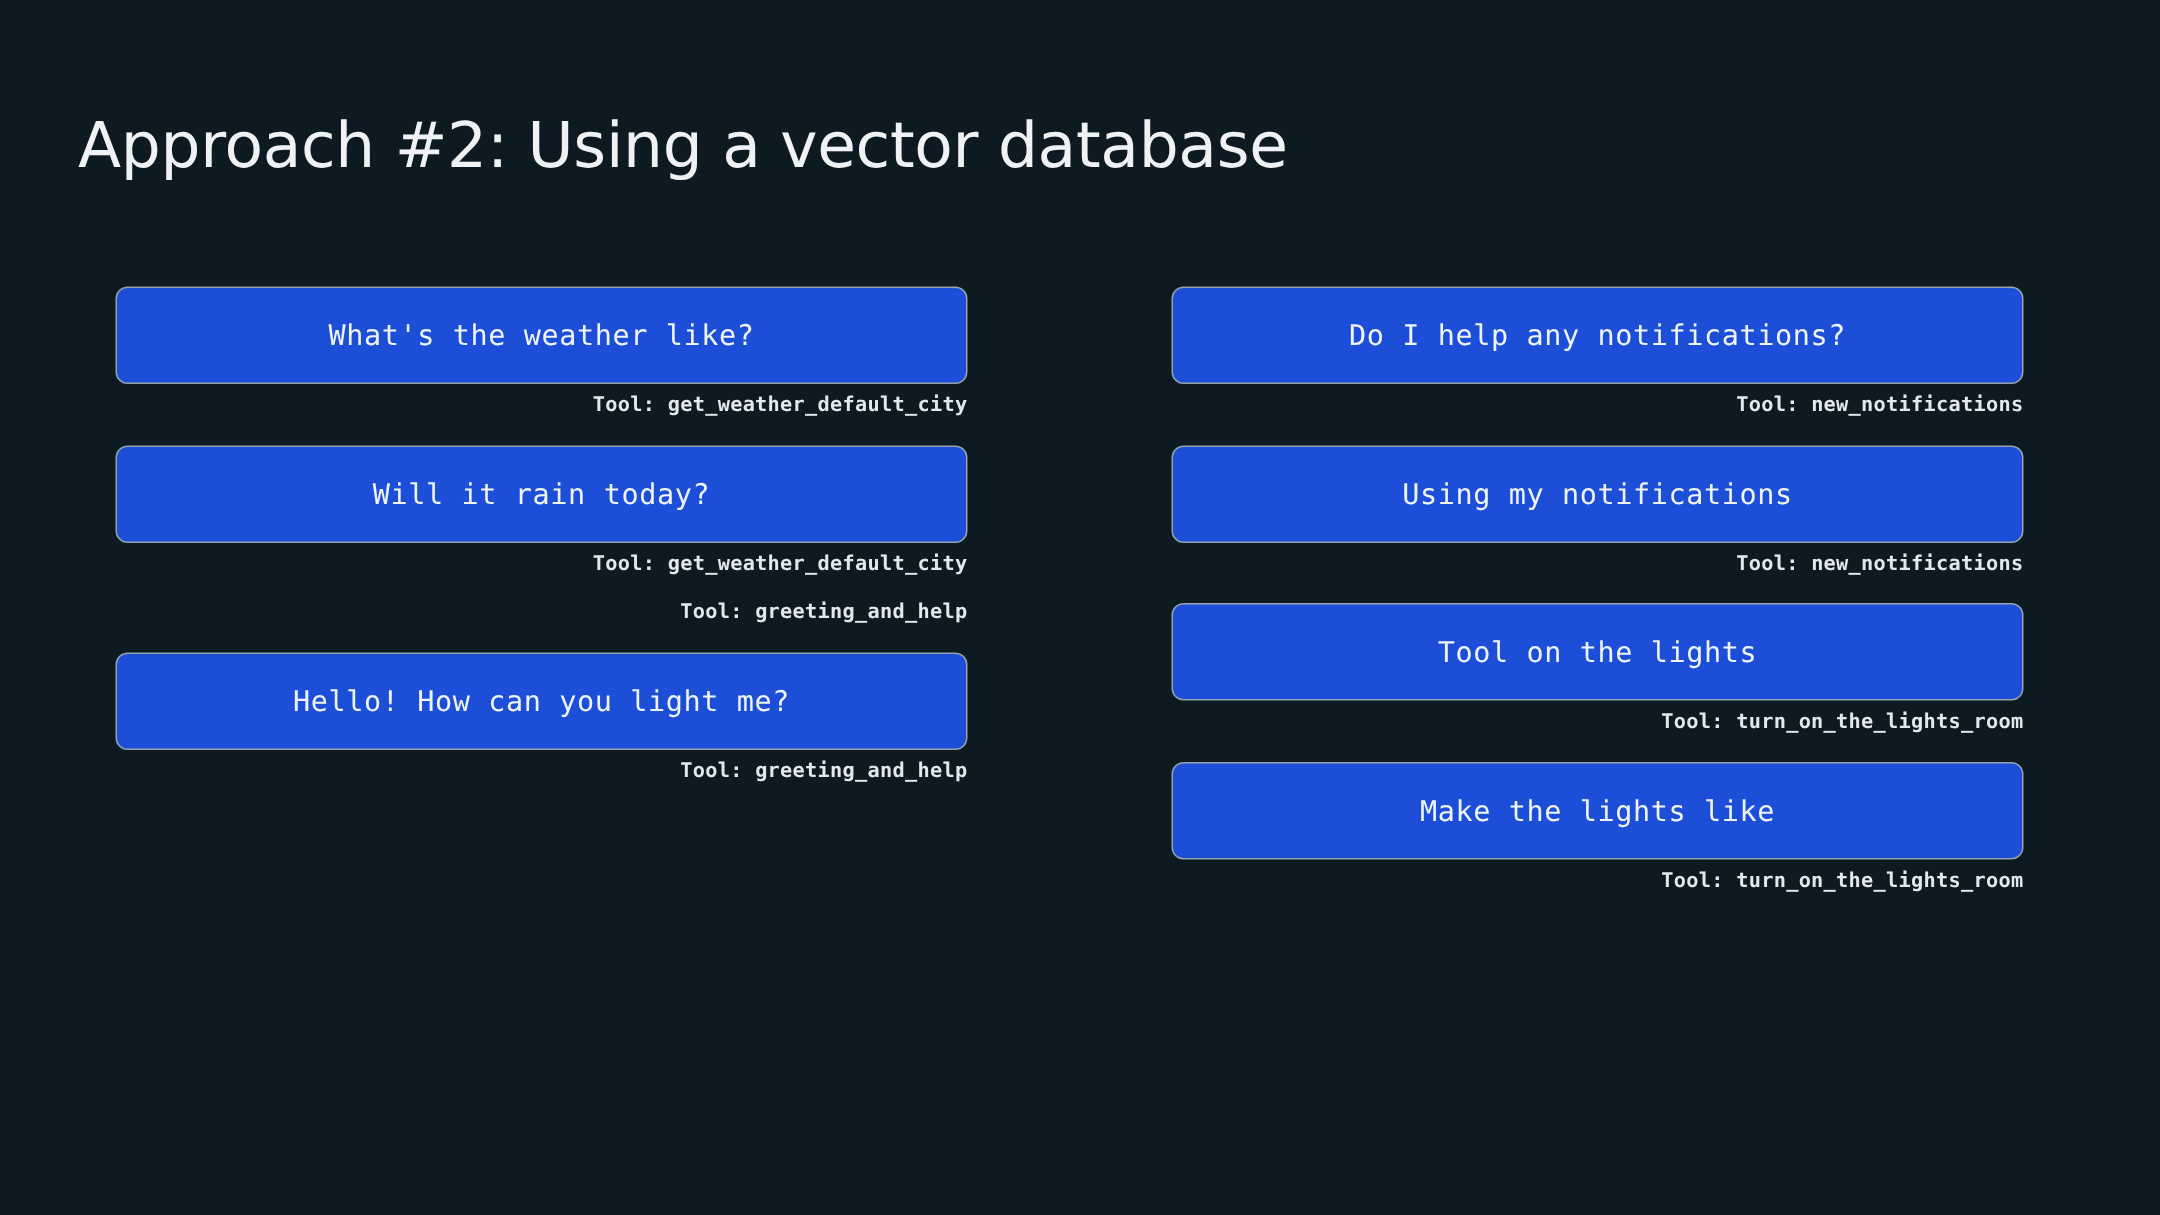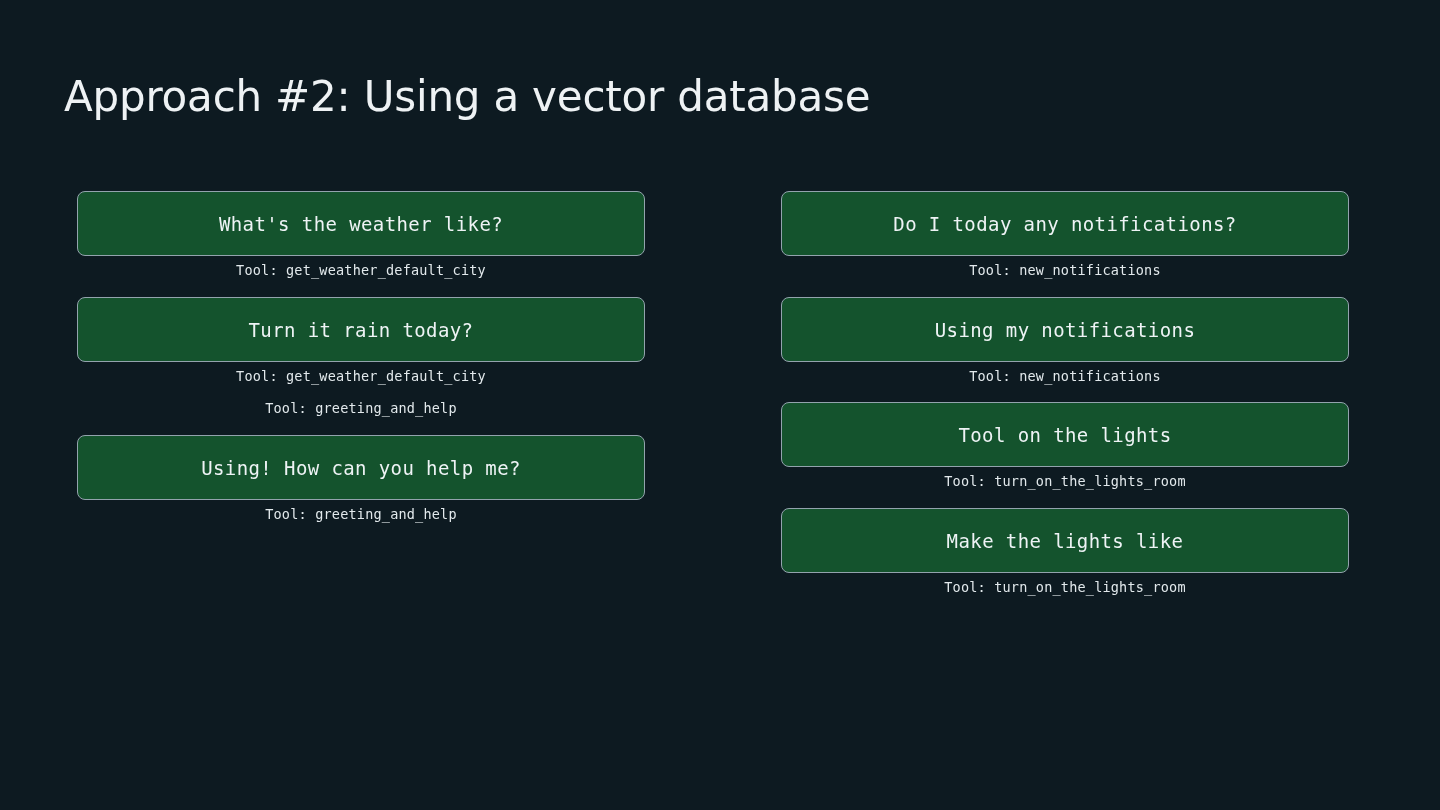--- a/index.html
+++ b/index.html
@@ -19,21 +19,21 @@
   .slide {
     position: absolute;
     inset: 0;
     width: 1440px;
     height: 810px;
   }
 
   
   .slide-title {
     position: absolute;
-    left: 64px;
+    left: 52px;
     top: 72px;
     font-family: "DejaVu Sans", sans-serif;
     font-size: 42px;
     font-weight: 500;
     letter-spacing: -0.2px;
     color: #eef2f4;
     line-height: 1.18;
     white-space: nowrap;
   }
 
@@ -54,44 +54,44 @@
   .card-group {
     margin-bottom: 19px;
   }
 
   .utterance-card {
     box-sizing: border-box;
     width: 100%;
     height: 65px;
     border: 1px solid #93a3ad;
     border-radius: 8px;
-    background: #14532d;
+    background: #1d4ed8;
     display: flex;
     align-items: center;
     justify-content: center;
     padding: 0 24px;
   }
   .utterance-text {
     font-family: "DejaVu Sans Mono", monospace;
     font-size: 19px;
     font-weight: 400;
     color: #eef3f5;
     letter-spacing: 0.4px;
     white-space: nowrap;
     line-height: 1;
     position: relative;
     top: 1px;
   }
 
   .tool-caption {
     margin-top: 8px;
-    text-align: center;
+    text-align: right;
     font-family: "DejaVu Sans Mono", monospace;
     font-size: 13.5px;
-    font-weight: 400;
+    font-weight: 700;
     color: #e2e9ec;
     letter-spacing: 0.2px;
     line-height: 1;
     white-space: nowrap;
   }
 
   
   .footer {
     position: absolute;
     left: 0;
@@ -111,39 +111,39 @@
 
     <div class="column left">
       <div class="card-group">
         <div class="utterance-card">
           <span class="utterance-text">What's the weather like?</span>
         </div>
         <div class="tool-caption">Tool: get_weather_default_city</div>
       </div>
       <div class="card-group">
         <div class="utterance-card">
-          <span class="utterance-text">Turn it rain today?</span>
+          <span class="utterance-text">Will it rain today?</span>
         </div>
         <div class="tool-caption">Tool: get_weather_default_city</div>
       </div>
       <div class="card-group">
         <div class="tool-caption">Tool: greeting_and_help</div>
       </div>
       <div class="card-group">
         <div class="utterance-card">
-          <span class="utterance-text">Using! How can you help me?</span>
+          <span class="utterance-text">Hello! How can you light me?</span>
         </div>
         <div class="tool-caption">Tool: greeting_and_help</div>
       </div>
     </div>
 
     <div class="column right">
       <div class="card-group">
         <div class="utterance-card">
-          <span class="utterance-text">Do I today any notifications?</span>
+          <span class="utterance-text">Do I help any notifications?</span>
         </div>
         <div class="tool-caption">Tool: new_notifications</div>
       </div>
       <div class="card-group">
         <div class="utterance-card">
           <span class="utterance-text">Using my notifications</span>
         </div>
         <div class="tool-caption">Tool: new_notifications</div>
       </div>
       <div class="card-group">

